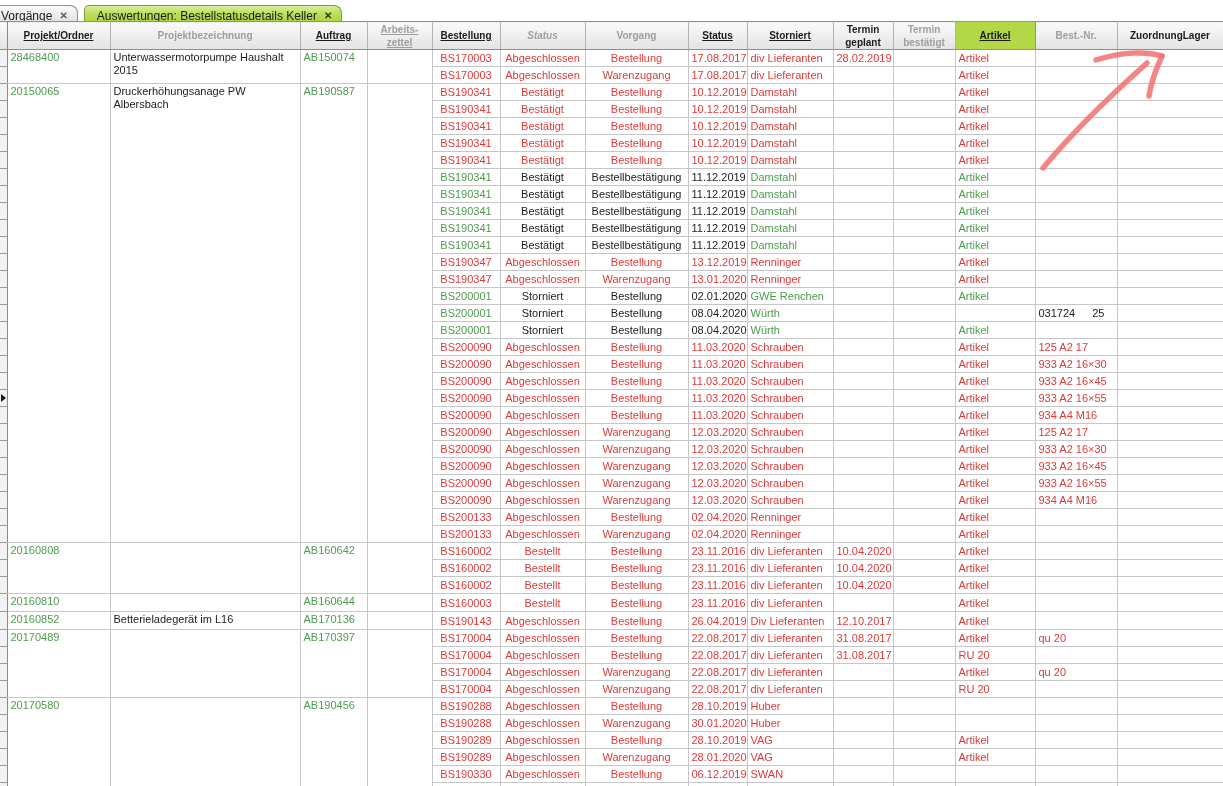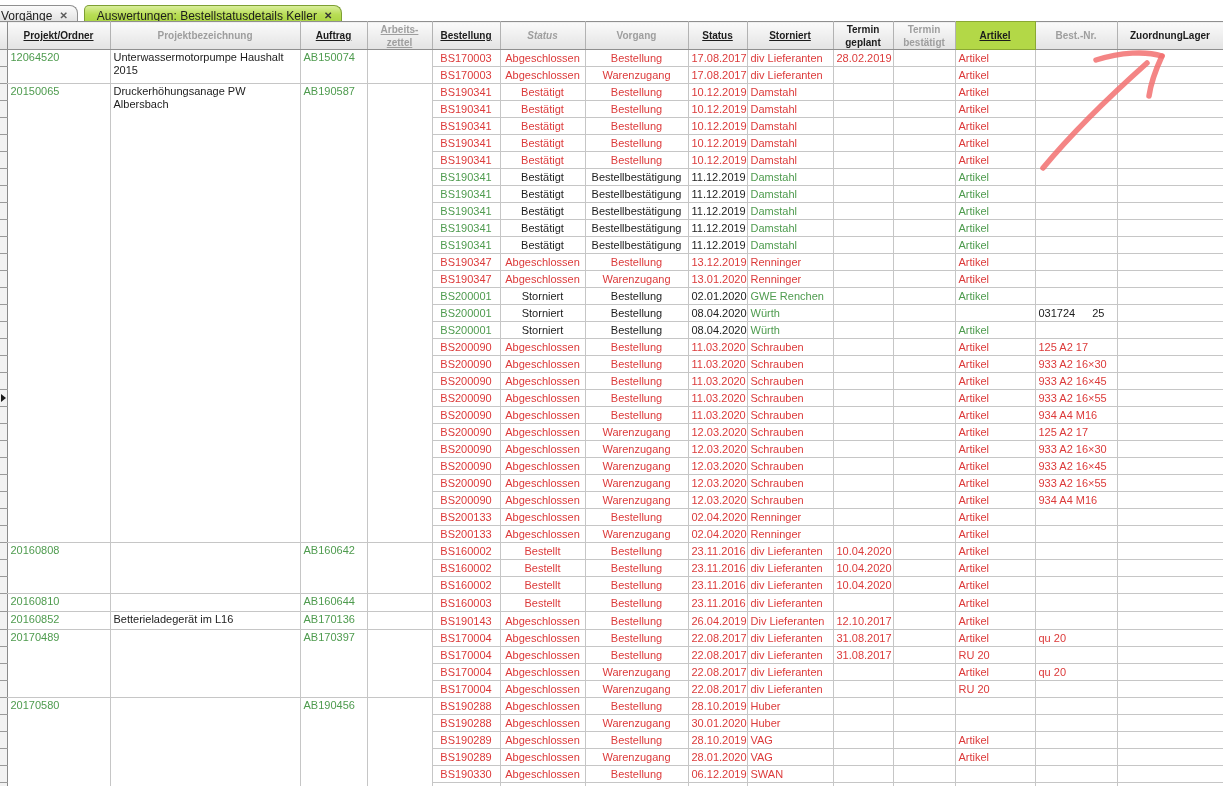--- a/index.html
+++ b/index.html
@@ -98,21 +98,21 @@
           <th class="c-termin_geplant black"><span class="hl">Termin</span><br><span class="hl">geplant</span></th>
           <th class="c-termin_bestaetigt dim"><span class="hl">Termin</span><br><span class="hl">bestätigt</span></th>
           <th class="c-artikel black underline highlight"><span class="hl">Artikel</span></th>
           <th class="c-best_nr dim"><span class="hl">Best.-Nr.</span></th>
           <th class="c-zuordnung black"><span class="hl">ZuordnungLager</span></th>
         </tr>
       </thead>
     <tbody id="grid-body">
         <tr class="tone-red">
           <td class="c-strip"></td>
-          <td class="c-projekt" rowspan="2">12064520</td>
+          <td class="c-projekt" rowspan="2">28468400</td>
           <td class="c-bezeichnung" rowspan="2">Unterwassermotorpumpe Haushalt
 2015</td>
           <td class="c-auftrag" rowspan="2">AB150074</td>
           <td class="c-arbeitszettel" rowspan="2"></td>
           <td class="c-bestellung">BS170003</td>
           <td class="c-status">Abgeschlossen</td>
           <td class="c-vorgang">Bestellung</td>
           <td class="c-datum">17.08.2017</td>
           <td class="c-lieferant">div Lieferanten</td>
           <td class="c-termin_geplant">28.02.2019</td>

